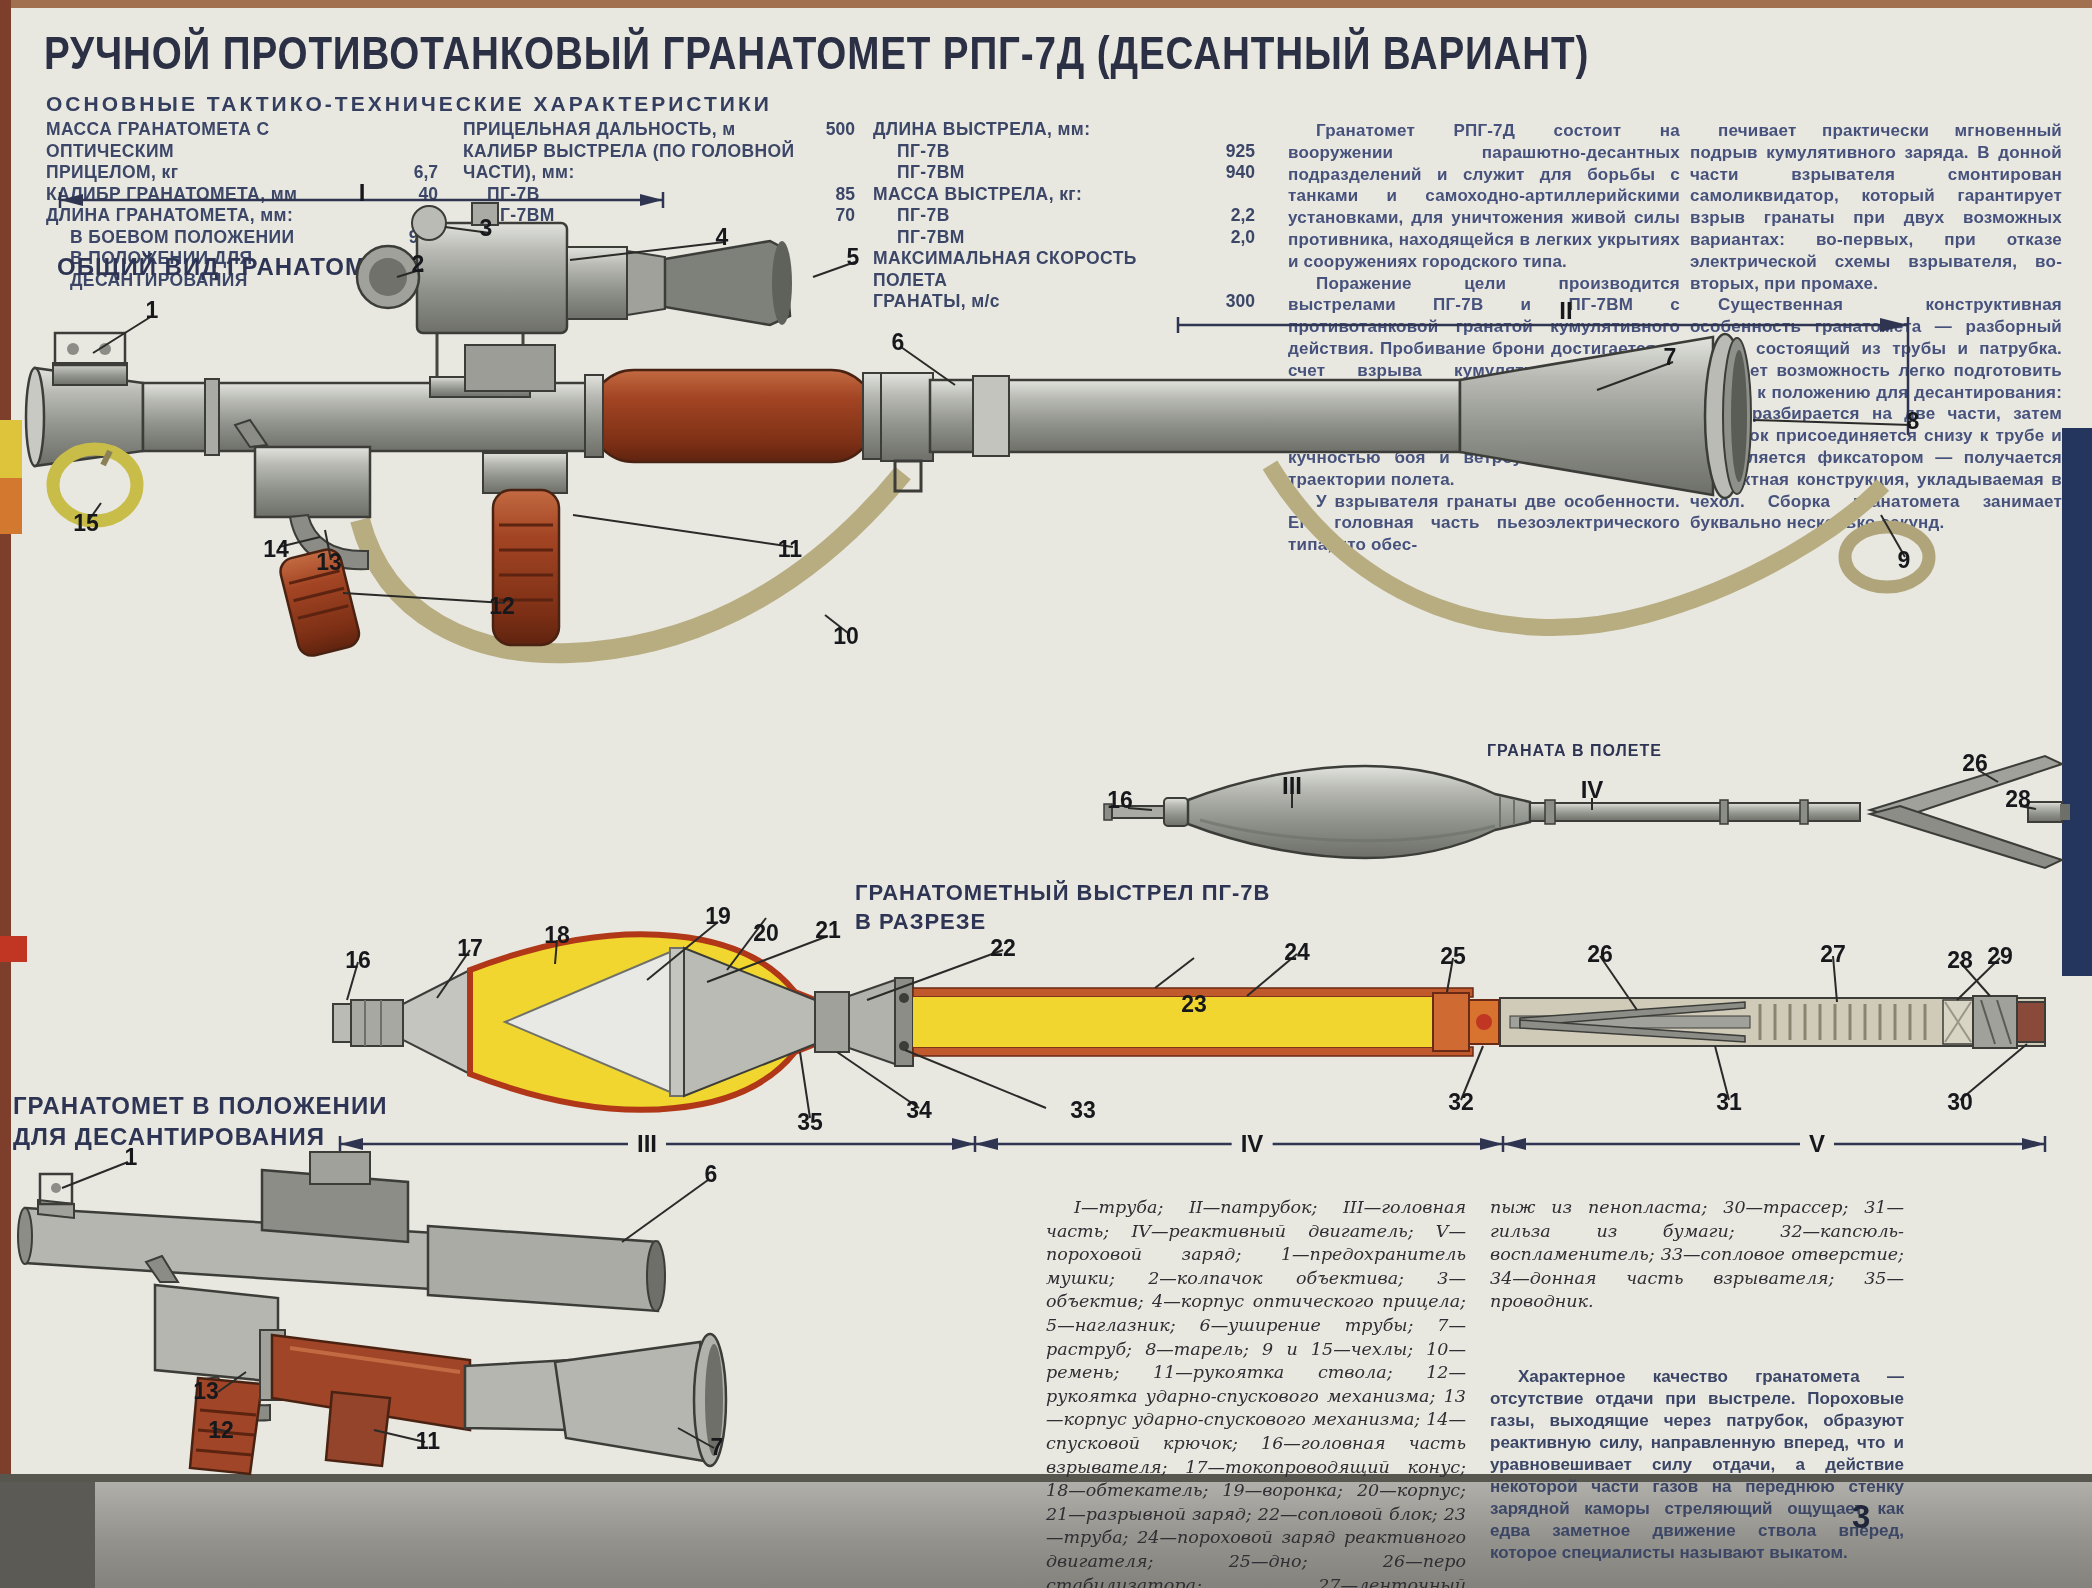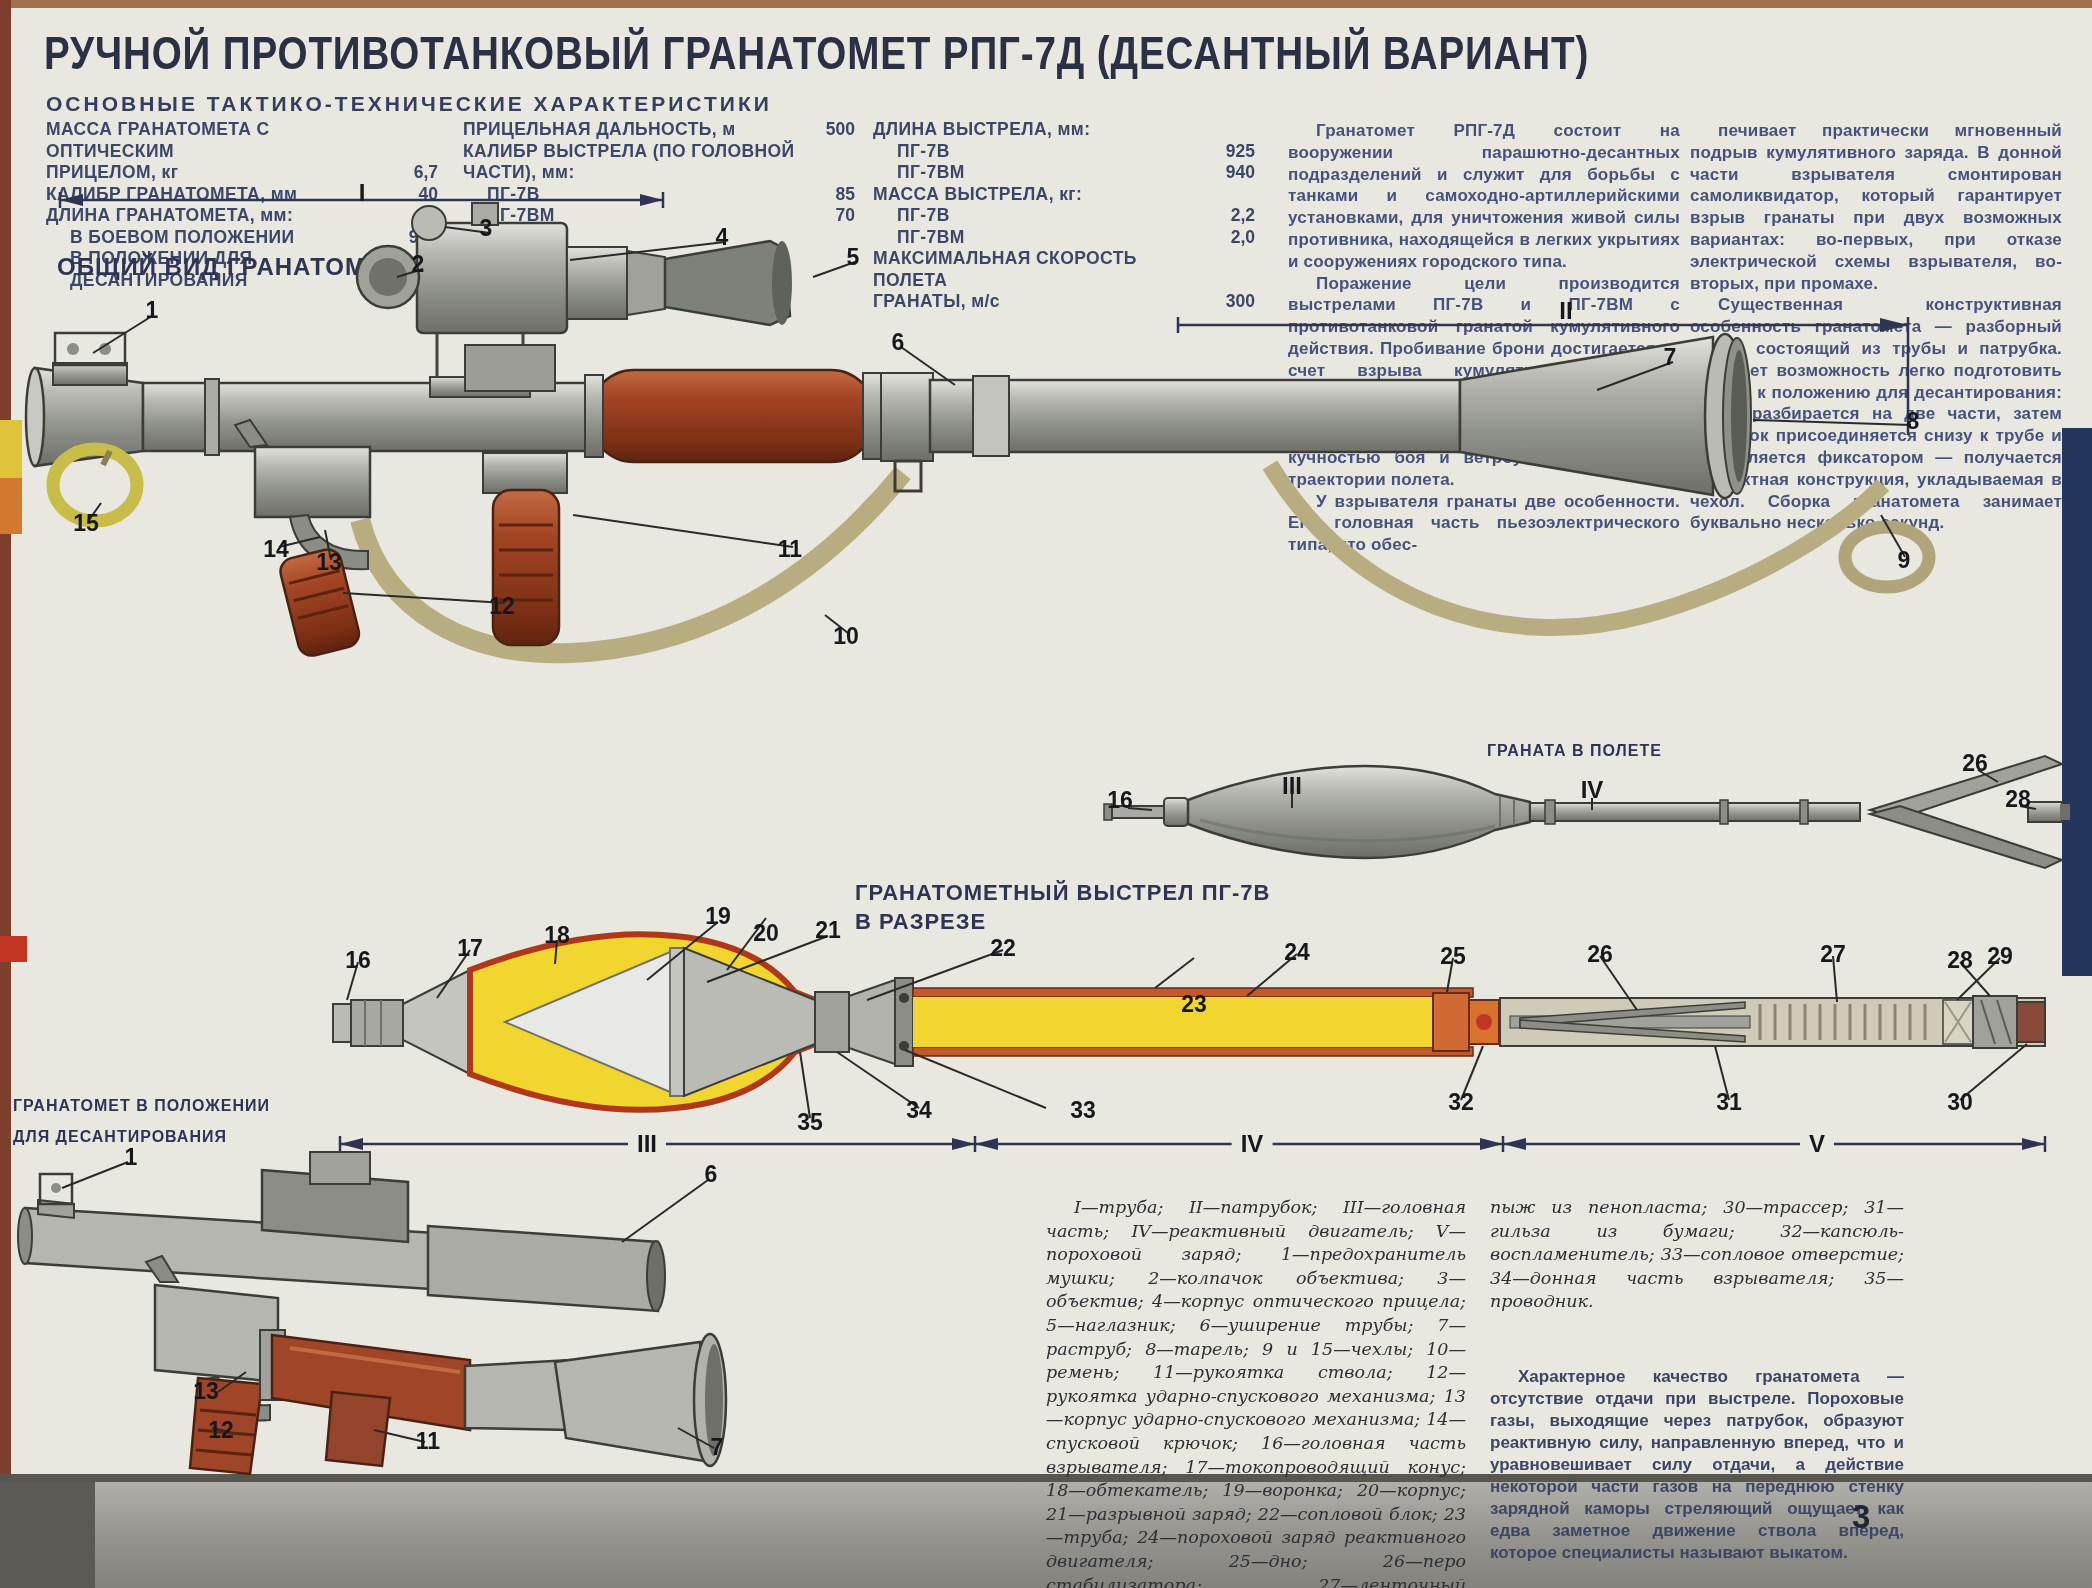--- a/index.html
+++ b/index.html
@@ -25,21 +25,21 @@
   .intro-col{position:absolute;top:120px;font-size:17px;font-weight:bold;color:#46527c;
              text-align:justify;line-height:21.8px;letter-spacing:.2px;}
   .intro-col p{margin:0;text-indent:28px;}
   #intro-col1{left:1288px;width:392px;}
   #intro-col2{left:1690px;width:372px;}
   
   .section-label{position:absolute;font-weight:bold;color:#2e3554;white-space:pre-line;letter-spacing:1px;}
   #lbl-general{left:57px;top:253px;font-size:24px;}
   #lbl-flight{left:1487px;top:742px;font-size:16px;}
   #lbl-cutaway{left:855px;top:878px;font-size:22px;line-height:29px;}
-  #lbl-airborne{left:13px;top:1090px;font-size:16px;line-height:31px;}
+  #lbl-airborne{left:13px;top:1090px;font-size:24px;line-height:31px;}
   
   .legend-col{position:absolute;top:1196px;font-family:"DejaVu Serif",serif;font-style:italic;
               font-size:17.5px;line-height:23.6px;color:#2e2e33;text-align:justify;}
   #legend-col1{left:1046px;width:420px;text-indent:28px;}
   #legend-col2{left:1490px;width:414px;}
   #legend-note{position:absolute;left:1490px;top:1366px;width:414px;font-size:17px;font-weight:bold;
                color:#3b4666;text-align:justify;line-height:22px;text-indent:28px;}
   
   #callout-layer{position:absolute;inset:0;pointer-events:none;}
   .callout{position:absolute;transform:translate(-50%,-50%);font-size:23px;font-weight:bold;

